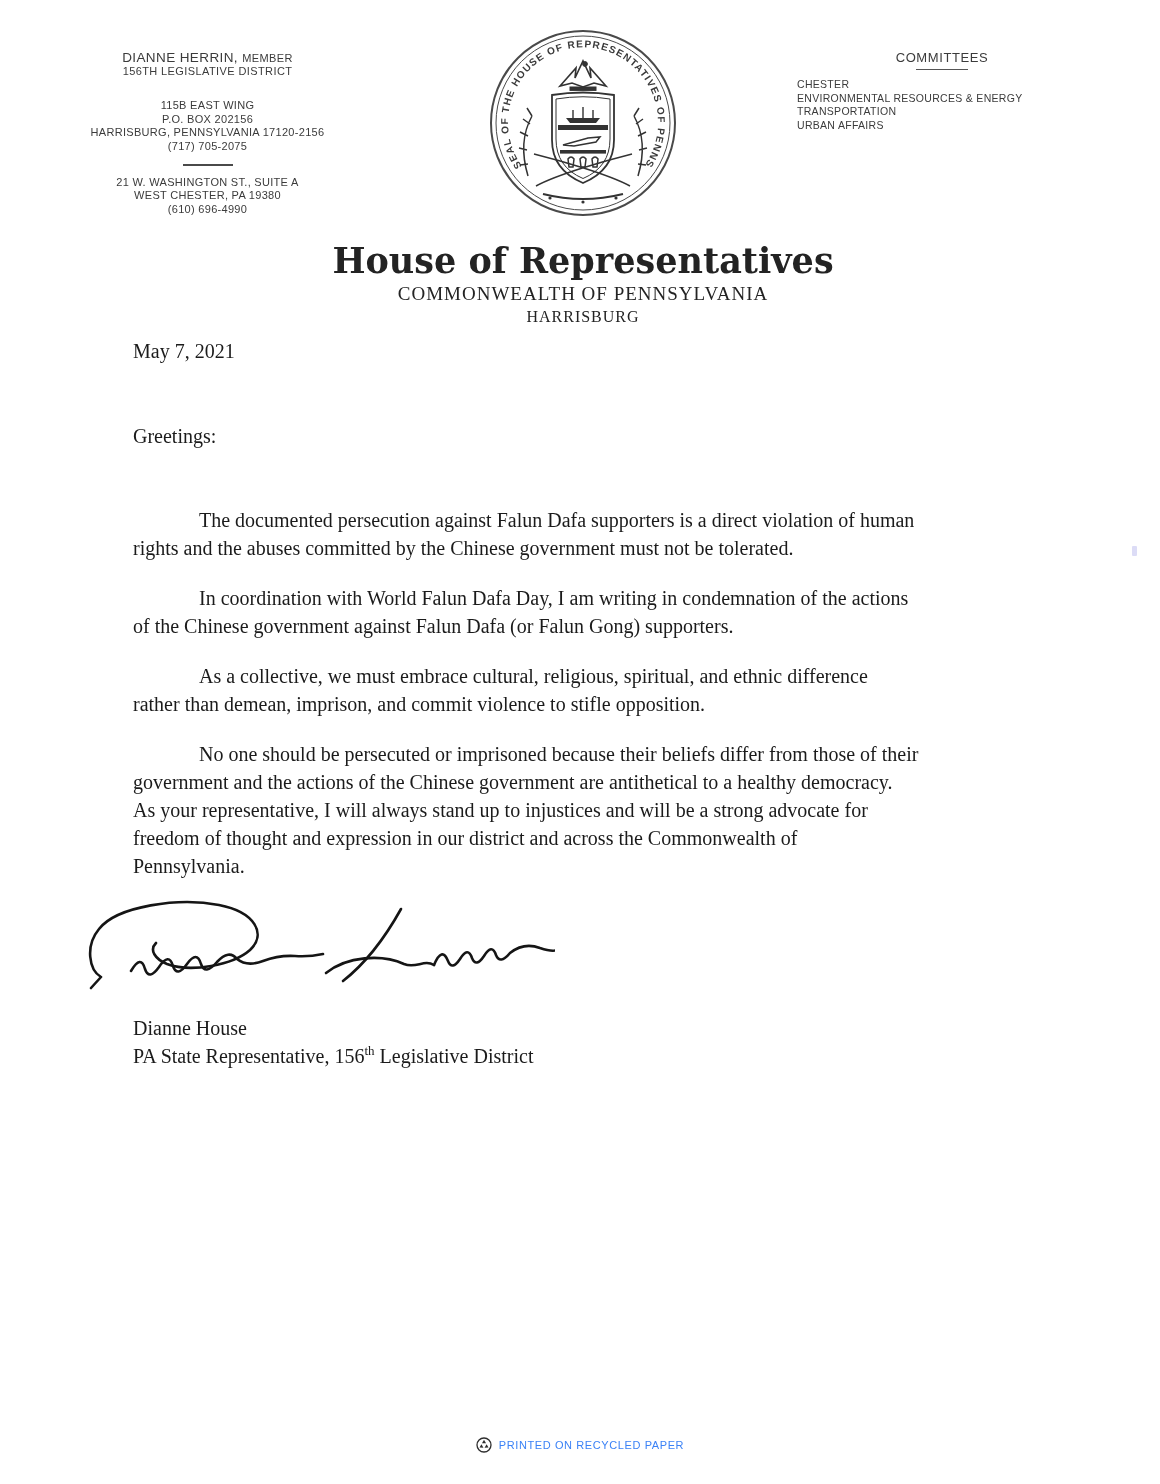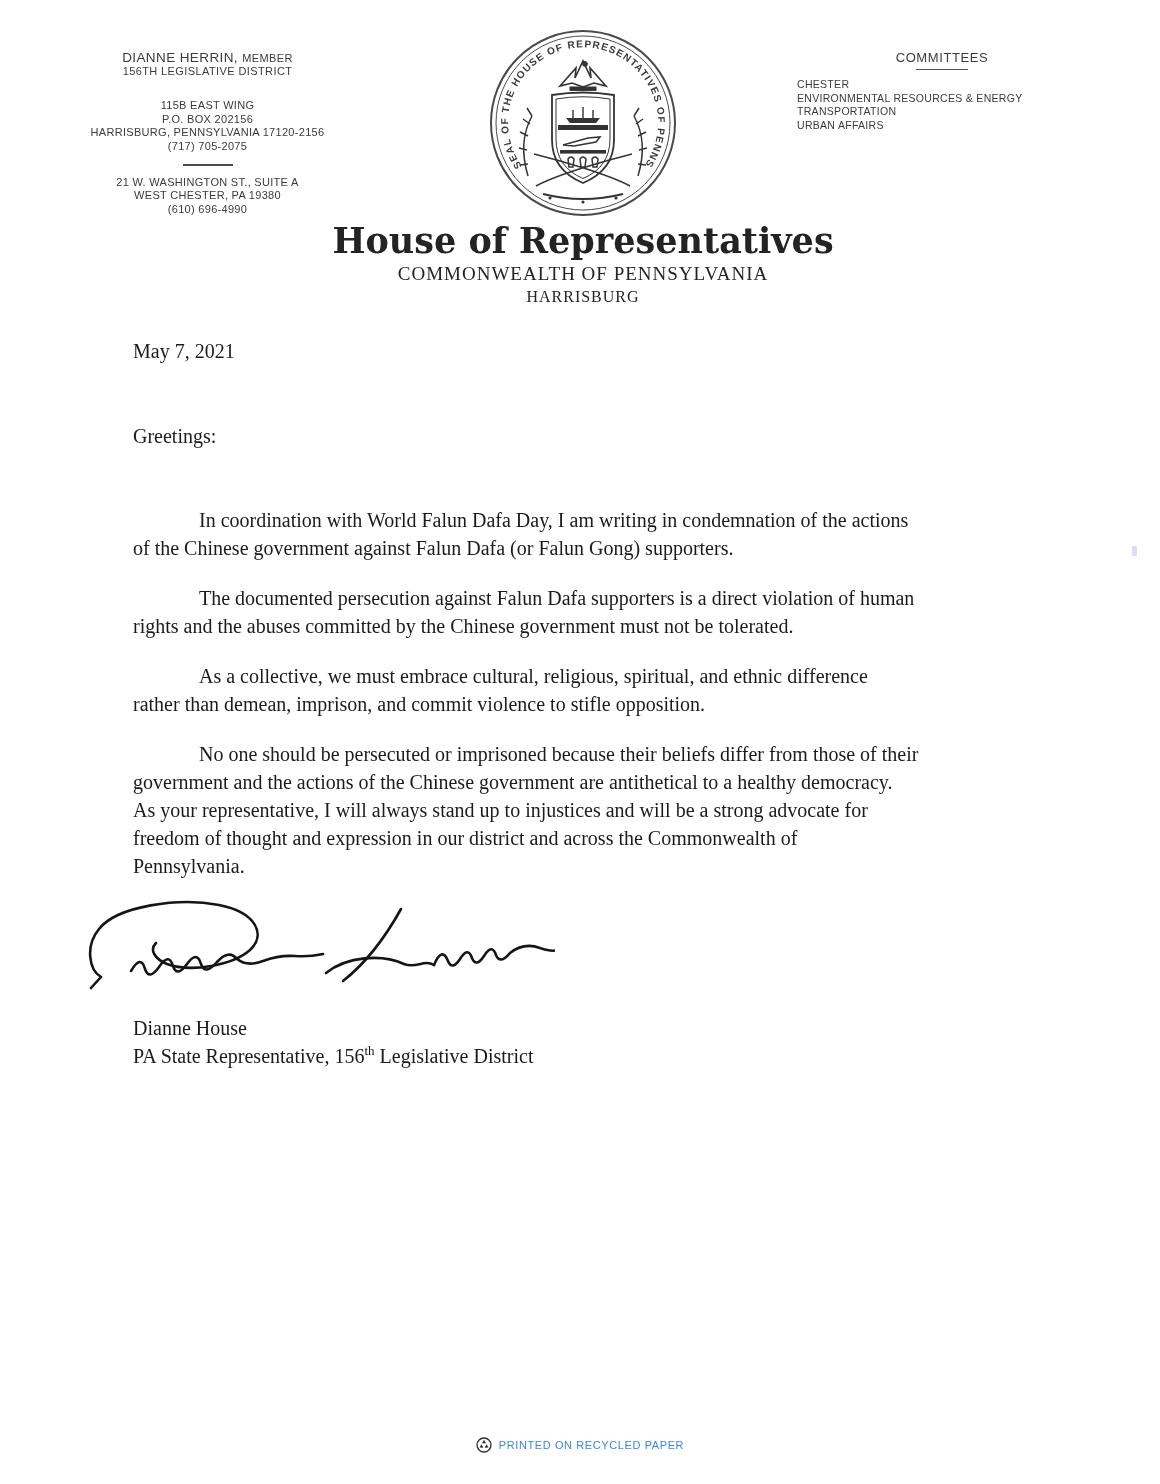--- a/index.html
+++ b/index.html
@@ -19,21 +19,21 @@
   .cm-heading{font-size:13px;letter-spacing:.6px;text-align:center;width:160px;margin-left:65px;}
   .cm-underline{width:52px;height:1.2px;background:#555;margin:4px 0 8px 119px;}
   .cm-list{list-style:none;margin:0;padding:0;font-size:10.5px;line-height:13.5px;letter-spacing:.3px;}
 
   
   .seal{position:absolute;top:28px;left:488px;width:190px;height:190px;}
   .seal text{font-family:"Liberation Sans",sans-serif;font-weight:bold;fill:#3a3a3a;}
 
   
   .org{position:absolute;top:222px;left:280px;width:606px;text-align:center;color:#232323;}
-  .org-title{font-family:"DejaVu Serif",serif;font-weight:700;font-size:35px;line-height:38px;}
+  .org-title{font-family:"DejaVu Serif",serif;font-weight:700;font-size:35px;line-height:38px;margin-top:20px;}
   .org-sub{font-family:"Liberation Serif",serif;font-size:19px;letter-spacing:1px;margin-top:3px;}
   .org-city{font-family:"Liberation Serif",serif;font-size:16px;letter-spacing:1px;margin-top:3px;}
 
   
   .serif{font-family:"Liberation Serif",serif;color:#1b1b1b;}
   .date{position:absolute;top:340px;left:133px;font-size:20px;}
   .salutation{position:absolute;top:425px;left:133px;font-size:20px;}
   .body-text{position:absolute;top:506px;left:133px;width:905px;font-size:20px;line-height:28px;}
   .body-text p{margin:0 0 22px 0;text-indent:66px;white-space:pre-line;}
 
@@ -129,24 +129,24 @@
   <div class="org">
     <div class="org-title">House of Representatives</div>
     <div class="org-sub">COMMONWEALTH OF PENNSYLVANIA</div>
     <div class="org-city">HARRISBURG</div>
   </div>
 
   <div class="date serif">May 7, 2021</div>
   <div class="salutation serif">Greetings:</div>
 
   <div class="body-text serif">
+    <p>The documented persecution against Falun Dafa supporters is a direct violation of human
+rights and the abuses committed by the Chinese government must not be tolerated.</p>
     <p>In coordination with World Falun Dafa Day, I am writing in condemnation of the actions
 of the Chinese government against Falun Dafa (or Falun Gong) supporters.</p>
-    <p>The documented persecution against Falun Dafa supporters is a direct violation of human
-rights and the abuses committed by the Chinese government must not be tolerated.</p>
     <p>As a collective, we must embrace cultural, religious, spiritual, and ethnic difference
 rather than demean, imprison, and commit violence to stifle opposition.</p>
     <p>No one should be persecuted or imprisoned because their beliefs differ from those of their
 government and the actions of the Chinese government are antithetical to a healthy democracy.
 As your representative, I will always stand up to injustices and will be a strong advocate for
 freedom of thought and expression in our district and across the Commonwealth of
 Pennsylvania.</p>
   </div>
 
   <svg class="sig-svg" viewBox="0 0 470 115">

